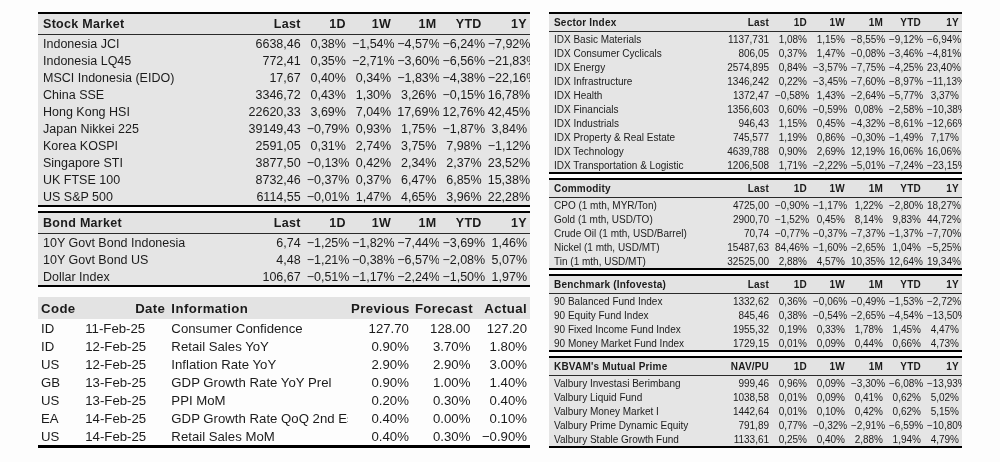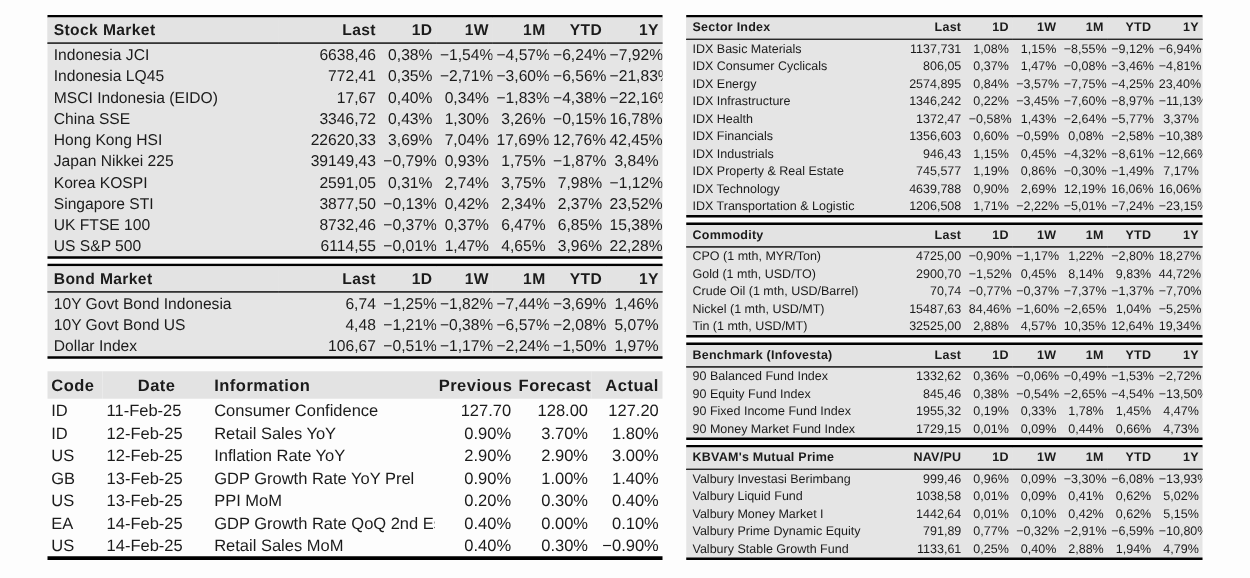--- a/index.html
+++ b/index.html
@@ -39,21 +39,21 @@
 
   
   .sm table{font-size:10px;}
   .sm thead th{height:17px;letter-spacing:.2px;}
   .sm tbody td{height:14px;}
 
   
   .cal table{font-size:13.2px;}
   .cal thead th{height:22px;border-bottom:none;letter-spacing:.4px;}
   .cal tbody td{height:18px;}
-  .cal th.c-date{text-align:center;margin-top:48px;}
+  .cal th.c-date{margin-top:48px;}
   .cal td.c-date,.cal th.c-code,.cal td.c-code,.cal th.c-info,.cal td.c-info{text-align:left;}
 </style>
 </head>
 <body>
 
 <div class="page">
   <div class="col col-left">
     <section class="mkt lg">
         <table>
           <colgroup>

